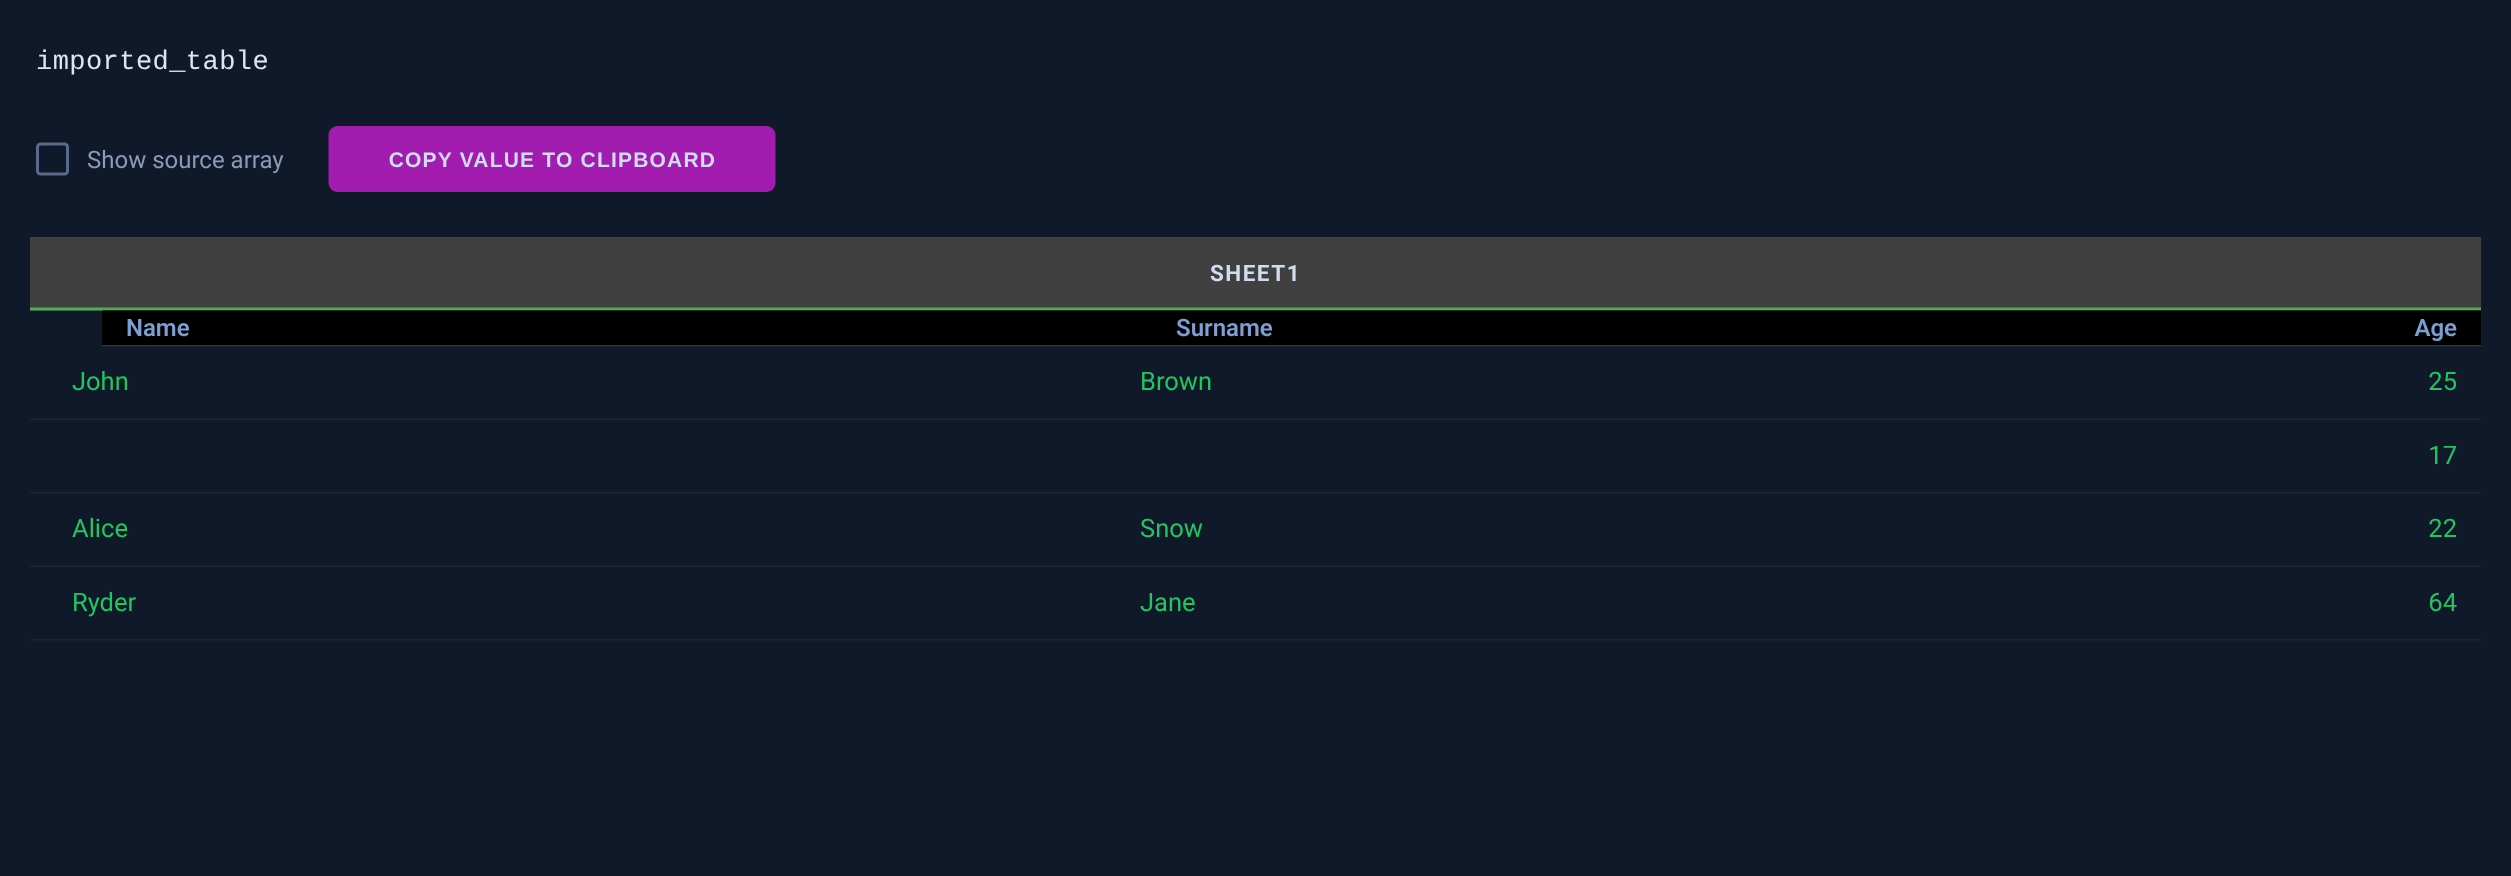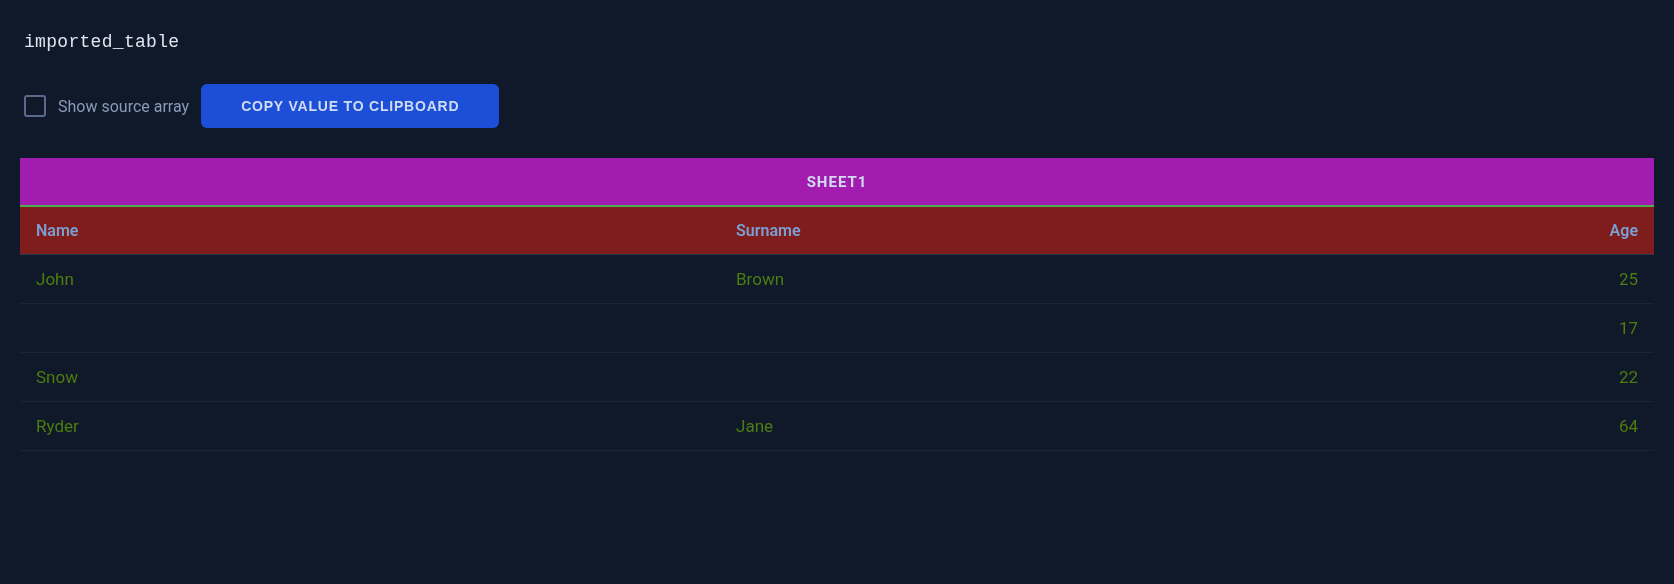--- a/index.html
+++ b/index.html
@@ -28,21 +28,21 @@
     .page-title {
       font-size: 18px;
       font-weight: 400;
       color: #e0e6f0;
       letter-spacing: 0.3px;
     }
 
     .toolbar {
       display: flex;
       align-items: center;
-      gap: 12px;
+      gap: 30px;
       padding: 20px 4px;
     }
 
     .checkbox-wrapper {
       display: flex;
       align-items: center;
       gap: 12px;
       cursor: pointer;
     }
 
@@ -55,56 +55,57 @@
       flex-shrink: 0;
       cursor: pointer;
     }
 
     .checkbox-label {
       color: #8a9bb8;
       font-size: 16px;
     }
 
     .copy-button {
-      background: #1d4ed8;
+      background: #a21caf;
       border: none;
       border-radius: 6px;
       color: #d0dcf0;
       font-size: 14px;
       font-weight: 700;
       letter-spacing: 0.8px;
       padding: 14px 40px;
       cursor: pointer;
       text-transform: uppercase;
     }
 
     .sheet-header {
-      background: #a21caf;
+      background: #404040;
       border-bottom: 2px solid #4caf50;
       padding: 14px 0;
       text-align: center;
       margin-top: 10px;
     }
 
     .sheet-name {
       color: #d0dcf0;
       font-size: 15px;
       font-weight: 700;
       letter-spacing: 1px;
     }
 
     .table-container {
       width: 100%;
     }
 
     .table-header-row {
       display: flex;
-      background: #7f1d1d;
+      background: #000000;
       border-bottom: 1px solid #2a3a52;
-      padding: 14px 16px;
+      padding: 2px 16px;
+      margin-left: 48px;
     }
 
     .table-header-cell {
       color: #7b9fd4;
       font-size: 16px;
       font-weight: 600;
     }
 
     .col-name {
       flex: 0 0 700px;
@@ -119,22 +120,23 @@
       text-align: right;
     }
 
     .table-row {
       display: flex;
       padding: 14px 16px;
       border-bottom: 1px solid #1a2535;
     }
 
     .table-cell {
-      color: #4d7c0f;
+      color: #22c55e;
       font-size: 17px;
+      margin-left: 12px;
     }
 
     .table-cell.col-name {
       flex: 0 0 700px;
     }
 
     .table-cell.col-surname {
       flex: 0 0 700px;
     }
 
@@ -182,20 +184,21 @@
       <div class="table-cell col-name">John</div>
       <div class="table-cell col-surname">Brown</div>
       <div class="table-cell col-age">25</div>
     </div>
 
     <div class="table-row">
       <div class="table-cell col-age">17</div>
     </div>
 
     <div class="table-row">
+      <div class="table-cell col-name">Alice</div>
       <div class="table-cell col-surname">Snow</div>
       <div class="table-cell col-age">22</div>
     </div>
 
     <div class="table-row">
       <div class="table-cell col-surname">Ryder</div>
       <div class="table-cell col-name">Jane</div>
       <div class="table-cell col-age">64</div>
     </div>
 

